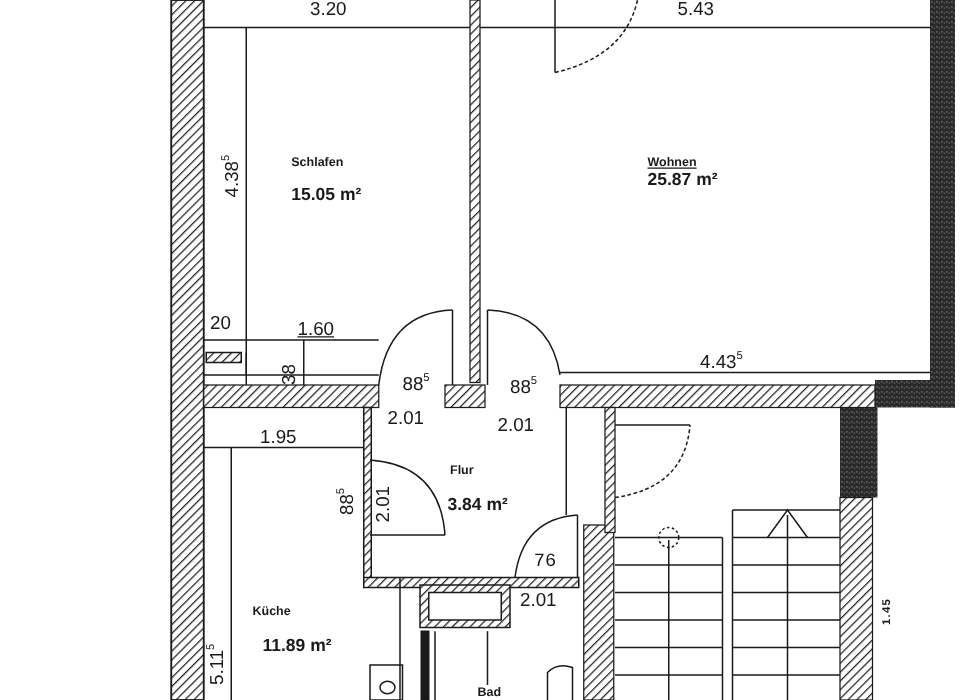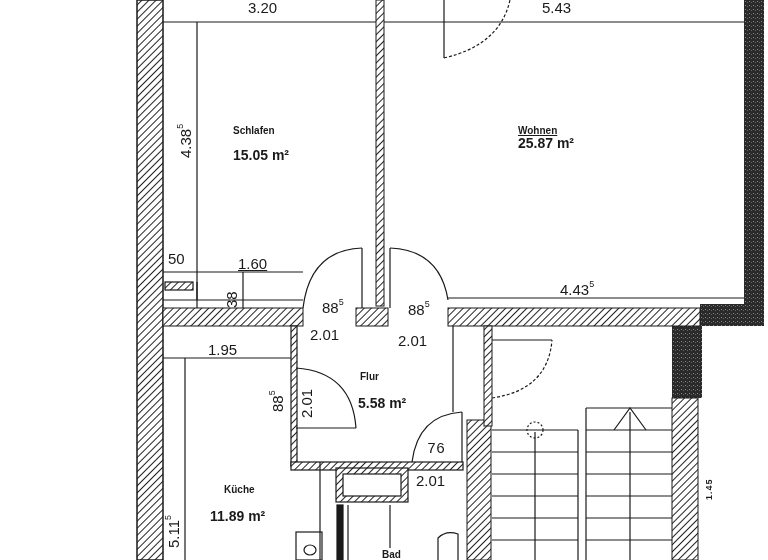--- a/index.html
+++ b/index.html
@@ -144,43 +144,43 @@
 <div class="lbl dim" style="left:542px;top:0px;">5.43</div>
 
 <div class="lbl dim rot" style="left:178px;top:158px;"><span>4.38</span><sup>5</sup></div>
 
 <div class="lbl room-name" style="left:233px;top:126px;">Schlafen</div>
 <div class="lbl room-area" style="left:233px;top:148px;">15.05 m²</div>
 
 <div class="lbl room-name" style="left:518px;top:126px;text-decoration:underline;">Wohnen</div>
 <div class="lbl room-area" style="left:518px;top:136px;">25.87 m²</div>
 
-<div class="lbl dim" style="left:168px;top:251px;">50</div>
+<div class="lbl dim" style="left:168px;top:251px;">20</div>
 <div class="lbl dim" style="left:238px;top:256px;text-decoration:underline;">1.60</div>
 <div class="lbl dim rot" style="left:224px;top:308px;">38</div>
 
 <div class="lbl dim" style="left:322px;top:300px;"><span>88</span><sup>5</sup></div>
 <div class="lbl dim" style="left:310px;top:327px;">2.01</div>
 
 <div class="lbl dim" style="left:408px;top:302px;"><span>88</span><sup>5</sup></div>
 <div class="lbl dim" style="left:398px;top:333px;">2.01</div>
 
 <div class="lbl dim" style="left:560px;top:282px;"><span>4.43</span><sup>5</sup></div>
 
 <div class="lbl dim" style="left:208px;top:342px;">1.95</div>
 
 <div class="lbl dim rot" style="left:270px;top:412px;"><span>88</span><sup>5</sup></div>
 <div class="lbl dim rot" style="left:299px;top:418px;">2.01</div>
 
 <div class="lbl room-name" style="left:360px;top:372px;">Flur</div>
-<div class="lbl room-area" style="left:358px;top:396px;">5.58 m²</div>
+<div class="lbl room-area" style="left:358px;top:396px;">3.84 m²</div>
 
 <div class="lbl dim" style="left:427px;top:442px;font-family:Liberation Mono, monospace;">76</div>
 <div class="lbl dim" style="left:416px;top:473px;">2.01</div>
 
 <div class="lbl dim rot" style="left:166px;top:548px;"><span>5.11</span><sup>5</sup></div>
 
-<div class="lbl room-name" style="left:224px;top:485px;">Küche</div>
+<div class="lbl room-name" style="left:202px;top:485px;">Küche</div>
 <div class="lbl room-area" style="left:210px;top:509px;">11.89 m²</div>
 
 <div class="lbl room-name" style="left:382px;top:550px;">Bad</div>
 
 <div class="lbl rot" style="left:705px;top:500px;font-size:9px;font-weight:bold;letter-spacing:1px;">1.45</div>
 
 </body></html>

